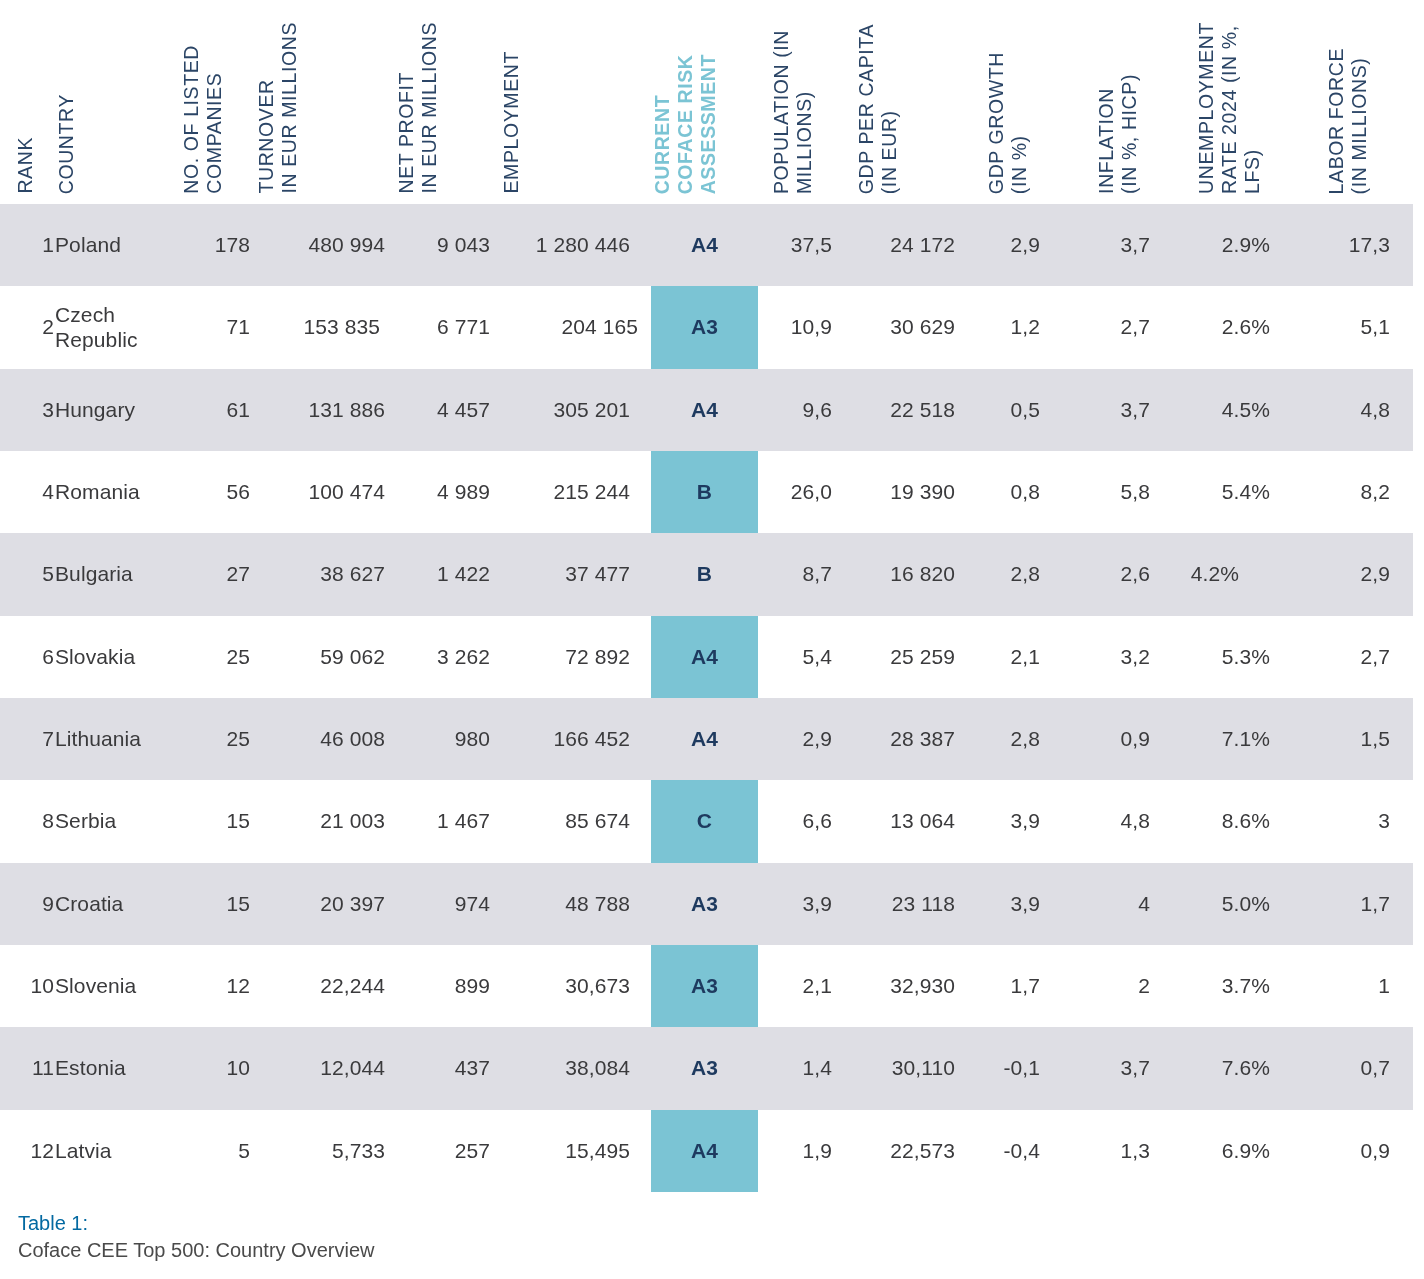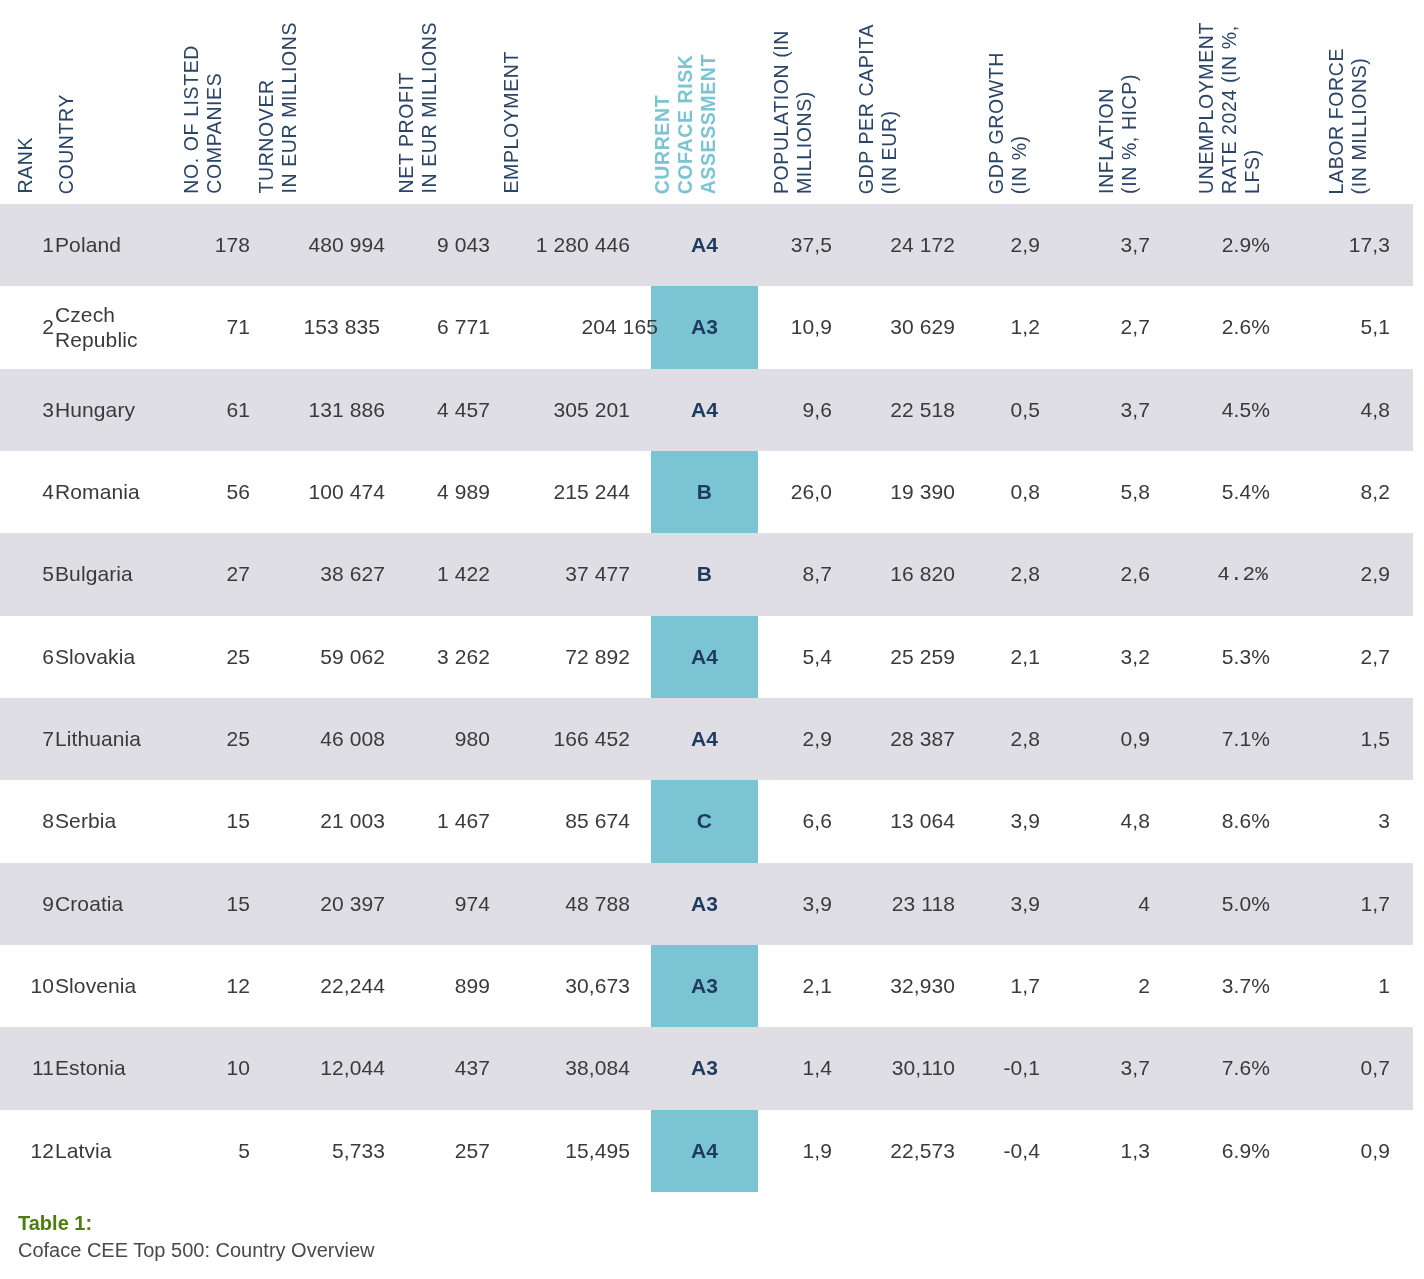--- a/index.html
+++ b/index.html
@@ -97,22 +97,22 @@
 
   
   .caption {
     position: absolute;
     left: 18px;
     top: 1210px;
     z-index: 5;
   }
   .caption-title {
     font-size: 20px;
-    font-weight: 700;
-    color: #4d7c0f;
+    font-weight: 400;
+    color: #0369a1;
     line-height: 26px;
   }
   .caption-sub {
     font-size: 20px;
     font-weight: 400;
     color: #4A4A4A;
     line-height: 28px;
   }
 </style>
 </head>
@@ -167,21 +167,21 @@
         <div class="cell num" style="left: 1325px; width: 65px;">17,3</div>
       </div>
       <div class="trow">
         <div class="cell num" style="left: 14px; width: 40px;">2</div>
         <div class="cell left" style="left: 55px; width: 125px;">
           <span class="country-label">Czech<br>Republic</span>
         </div>
         <div class="cell num" style="left: 180px; width: 70px;">71</div>
         <div class="cell num" style="left: 250px; width: 130px;">153 835</div>
         <div class="cell num" style="left: 395px; width: 95px;">6 771</div>
-        <div class="cell num" style="left: 528px; width: 130px;">204 165</div>
+        <div class="cell num" style="left: 508px; width: 130px;">204 165</div>
         <div class="cell risk" style="left: 651px; width: 107px;">A3</div>
         <div class="cell num" style="left: 770px; width: 62px;">10,9</div>
         <div class="cell num" style="left: 855px; width: 100px;">30 629</div>
         <div class="cell num" style="left: 985px; width: 55px;">1,2</div>
         <div class="cell num" style="left: 1095px; width: 55px;">2,7</div>
         <div class="cell num" style="left: 1195px; width: 75px;">2.6%</div>
         <div class="cell num" style="left: 1325px; width: 65px;">5,1</div>
       </div>
       <div class="trow band">
         <div class="cell num" style="left: 14px; width: 40px;">3</div>
@@ -218,21 +218,21 @@
         <div class="cell left" style="left: 55px; width: 125px;">Bulgaria</div>
         <div class="cell num" style="left: 180px; width: 70px;">27</div>
         <div class="cell num" style="left: 255px; width: 130px;">38 627</div>
         <div class="cell num" style="left: 395px; width: 95px;">1 422</div>
         <div class="cell num" style="left: 500px; width: 130px;">37 477</div>
         <div class="cell risk" style="left: 651px; width: 107px;">B</div>
         <div class="cell num" style="left: 770px; width: 62px;">8,7</div>
         <div class="cell num" style="left: 855px; width: 100px;">16 820</div>
         <div class="cell num" style="left: 985px; width: 55px;">2,8</div>
         <div class="cell num" style="left: 1095px; width: 55px;">2,6</div>
-        <div class="cell num" style="left: 1193px; width: 75px; font-family: Liberation Mono, monospace;">4.2%</div>
+        <div class="cell num" style="left: 1164px; width: 75px;">4.2%</div>
         <div class="cell num" style="left: 1325px; width: 65px;">2,9</div>
       </div>
       <div class="trow">
         <div class="cell num" style="left: 14px; width: 40px;">6</div>
         <div class="cell left" style="left: 55px; width: 125px;">Slovakia</div>
         <div class="cell num" style="left: 180px; width: 70px;">25</div>
         <div class="cell num" style="left: 255px; width: 130px;">59 062</div>
         <div class="cell num" style="left: 395px; width: 95px;">3 262</div>
         <div class="cell num" style="left: 500px; width: 130px;">72 892</div>
         <div class="cell risk" style="left: 651px; width: 107px;">A4</div>

